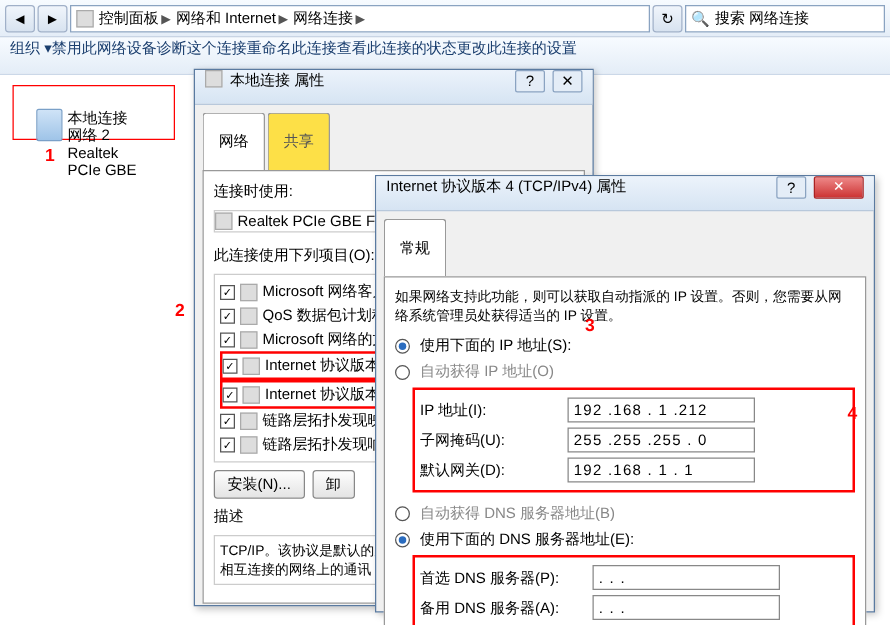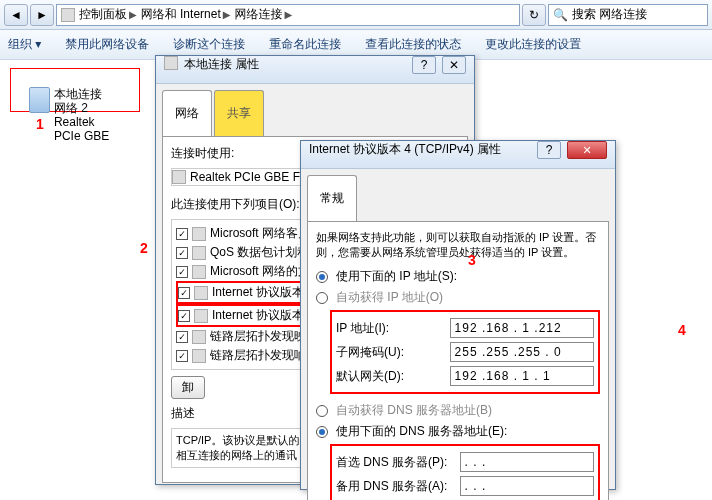--- a/index.html
+++ b/index.html
@@ -3,21 +3,21 @@
 <meta charset="utf-8">
 <style>
 *{box-sizing:border-box;margin:0;padding:0;font-family:"Microsoft YaHei","Segoe UI",Tahoma,sans-serif;font-size:12px;color:#000}
 body{background:#fff;width:712px;height:500px;position:relative;overflow:hidden}
 .nav{height:30px;background:linear-gradient(#f7fbff,#e4edf7);border-bottom:1px solid #b8c8db;display:flex;align-items:center;padding:0 4px;gap:2px}
 .nav-btn{width:24px;height:22px;border:1px solid #a0b0c8;border-radius:3px;background:linear-gradient(#f0f5fb,#d8e3f0);display:flex;align-items:center;justify-content:center}
 .addr{flex:1;height:22px;border:1px solid #8aa3c1;background:#fff;display:flex;align-items:center;padding:0 4px;gap:4px}
 .crumb{display:flex;align-items:center;gap:2px}
 .sep{color:#555;font-size:10px}
 .search{width:160px;height:22px;border:1px solid #8aa3c1;background:#fff;display:flex;align-items:center;padding:0 4px;gap:4px;color:#888}
-.toolbar{height:30px;background:linear-gradient(#f7fbff,#e4edf7);border-bottom:1px solid #cbd8e8;display:flex;align-items:center;padding:0 8px;gap:24px}
+.toolbar{height:30px;background:linear-gradient(#f7fbff,#e4edf7);border-bottom:1px solid #cbd8e8;display:flex;padding:0 8px;gap:0}
 .toolbar span{color:#1a3e6e}
 .conn{position:absolute;left:10px;top:68px;width:130px;height:44px;display:flex;gap:4px;border:1px solid red;padding:18px}
 .conn-icon{width:30px;height:26px;background:linear-gradient(#cfe3f7,#9fc4e8);border:1px solid #7aa0c8;border-radius:2px}
 .conn-text div{line-height:14px}
 .ann{position:absolute;color:red;font-size:14px;font-weight:bold}
 .win{position:absolute;background:#f0f0f0;border:1px solid #5a7aa0;box-shadow:2px 2px 6px rgba(0,0,0,.25)}
 .win-title{height:28px;background:linear-gradient(#ecf3fb,#d6e4f3);display:flex;align-items:flex-start;padding:0 8px;gap:6px;border-bottom:1px solid #b8c8db}
 .win-title .sp{flex:1}
 .win-x{width:40px;height:18px;background:linear-gradient(#e88,#c33);border:1px solid #a22;border-radius:2px;color:#fff;text-align:center;line-height:16px;font-size:11px}
 .win-h{width:24px;height:18px;border:1px solid #8aa3c1;background:#e4edf7;border-radius:2px;text-align:center;line-height:16px}
@@ -28,21 +28,21 @@
 .grp{border:1px solid #ccc;margin:6px 0;padding:4px}
 .item{display:flex;align-items:center;gap:4px;padding:1px 0}
 .chk{width:12px;height:12px;border:1px solid #555;background:#fff;display:inline-flex;align-items:center;justify-content:center;font-size:9px}
 .ico{width:14px;height:14px;display:inline-block;background:#ddd;border:1px solid #aaa}
 .btn{padding:2px 10px;border:1px solid #888;background:linear-gradient(#fdfdfd,#e4e4e4);border-radius:3px}
 .radio{width:12px;height:12px;border:1px solid #555;border-radius:50%;display:inline-flex;align-items:center;justify-content:center}
 .radio.on::after{content:"";width:6px;height:6px;background:#2a6cbf;border-radius:50%}
 .row{display:flex;align-items:center;margin:4px 0;gap:8px}
 .ipfld{width:150px;height:20px;border:1px solid #888;background:#fff;padding:0 4px;display:flex;align-items:center;font-family:Liberation Sans, sans-serif;letter-spacing:1px}
 .win2{left:155px;top:55px;width:320px;height:430px}
-.win3{left:300px;top:140px;width:316px;height:350px}
+.win3{left:300px;top:140px;width:400px;height:350px}
 .redbox{border:2px solid red}
 .dim{color:#888}
 </style>
 </head>
 <body>
 
 <div class="nav">
   <div class="nav-btn">
       <span>◄</span>
     </div>
@@ -138,20 +138,21 @@
           <span class="ico"></span>
           <span>链路层拓扑发现映射器</span>
         </div>
       <div class="item">
           <span class="chk">✓</span>
           <span class="ico"></span>
           <span>链路层拓扑发现响应程序</span>
         </div>
     </div>
     <div style="display:flex;gap:6px;margin:6px 0">
+      <button class="btn">安装(N)...</button>
       <button class="btn">卸</button>
     </div>
     <div>描述</div>
     <div class="grp" style="height:40px;font-size:11px">TCP/IP。该协议是默认的广域网络协议，它提供在不同的相互连接的网络上的通讯</div>
   </div>
 </div>
 
 <div class="win win3">
   <div class="win-title">
     <span>Internet 协议版本 4 (TCP/IPv4) 属性</span>

